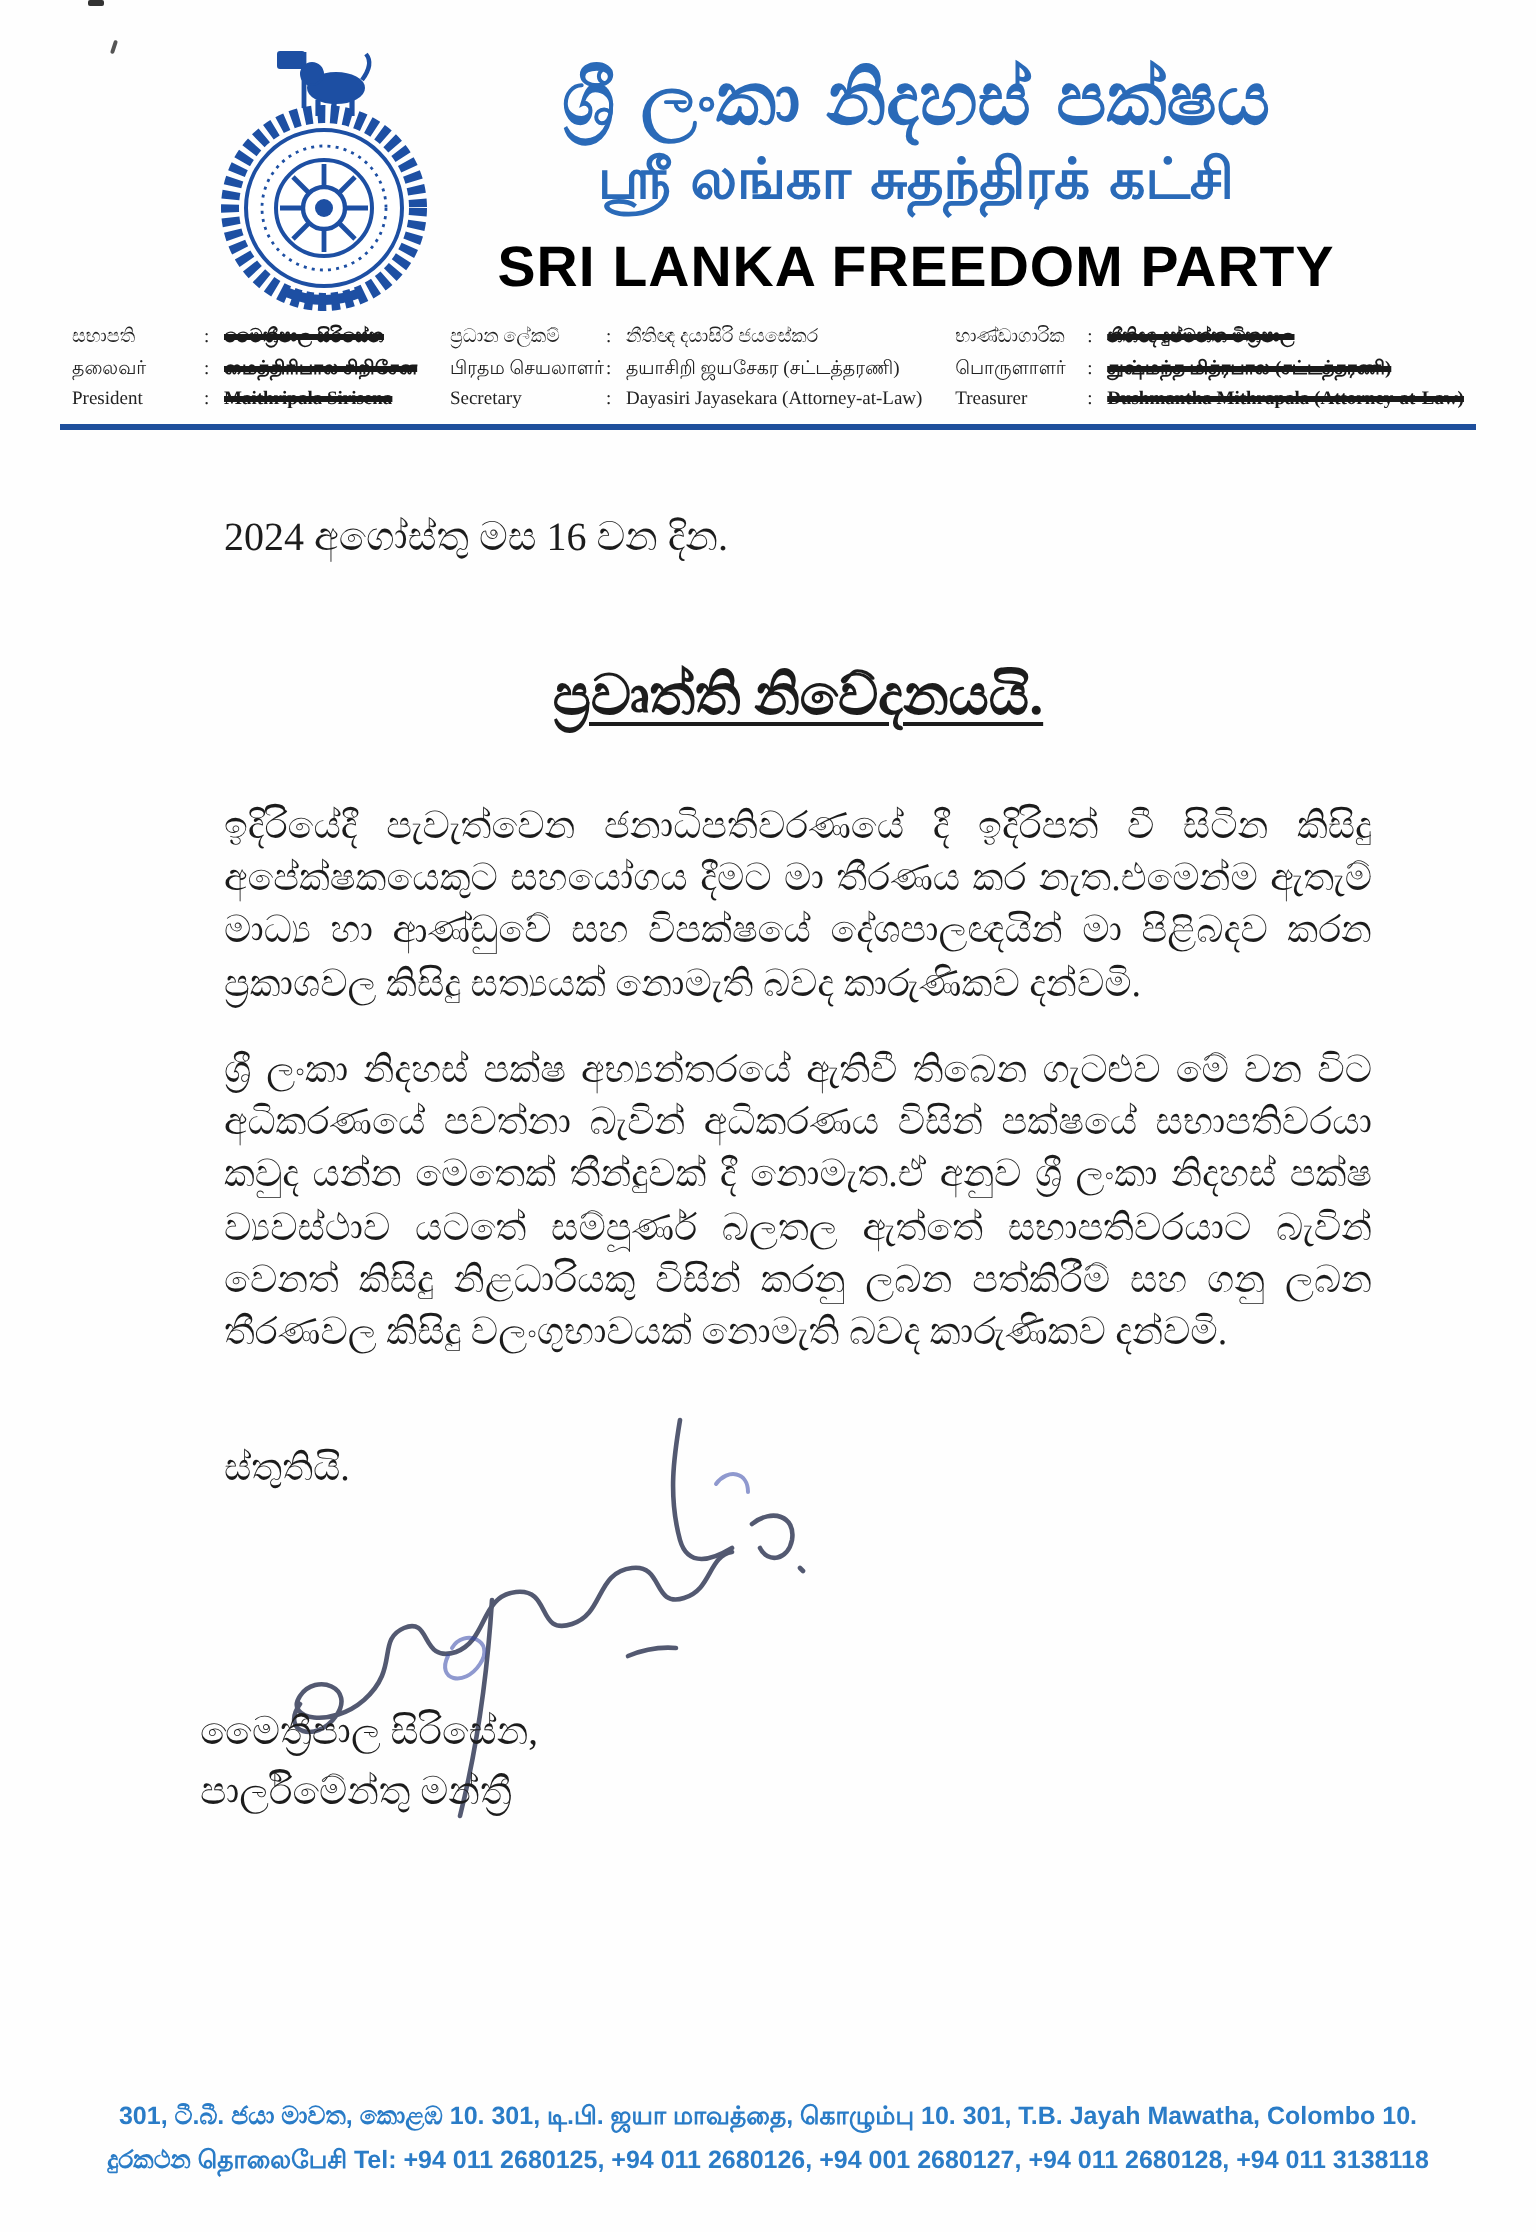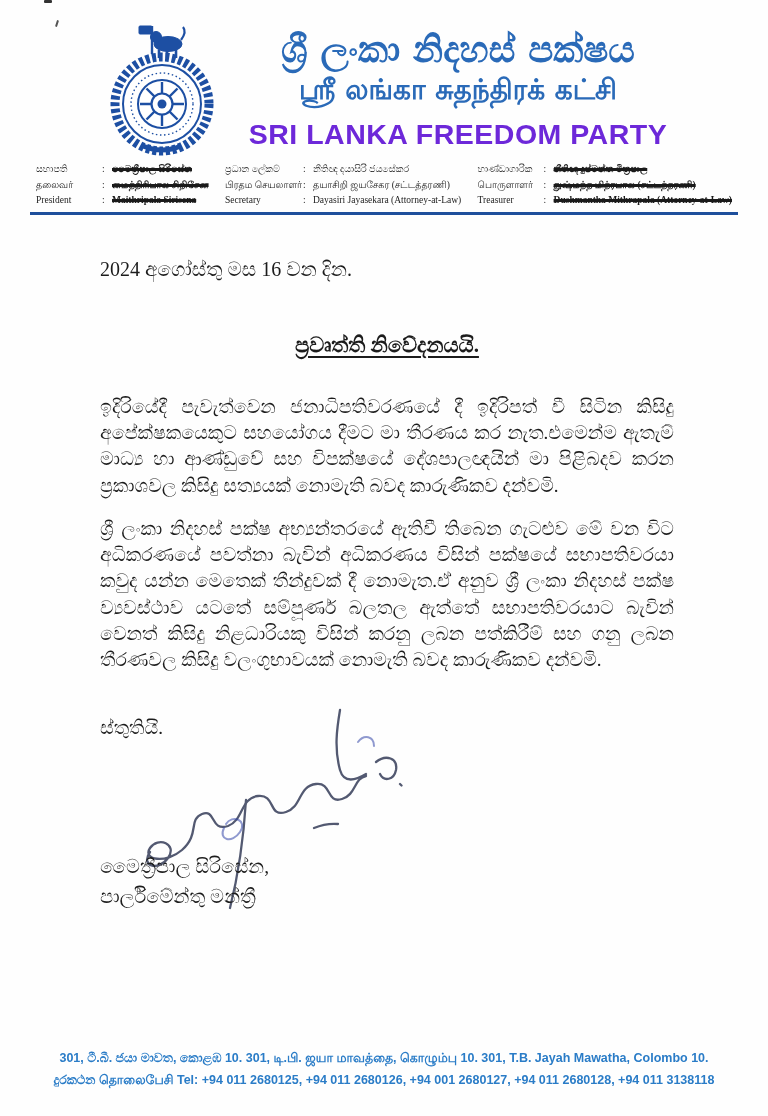--- a/index.html
+++ b/index.html
@@ -7,40 +7,40 @@
     position:relative;width:768px;height:1116px;margin:0 auto;
     background:#fefefe;overflow:hidden;
     font-family:"Liberation Serif","DejaVu Serif",serif;color:#1c1c1c;
   }
   
   .header{position:absolute;top:24px;left:0;width:768px;display:flex;justify-content:center;align-items:center;gap:26px;}
   .logo{width:122px;height:132px;flex:0 0 auto;}
   .brand{display:flex;flex-direction:column;align-items:center;line-height:1.12;text-align:center;}
   .brand .si{font-family:"DejaVu Sans","Liberation Sans",sans-serif;font-weight:bold;font-size:37px;color:#2a6ab8;}
   .brand .ta{font-family:"DejaVu Sans","Liberation Sans",sans-serif;font-weight:bold;font-size:28px;color:#2a6ab8;margin-top:4px;}
-  .brand .en{font-family:"Liberation Sans","DejaVu Sans",sans-serif;font-weight:bold;font-size:28.5px;color:#6d28d9;letter-spacing:.5px;margin-top:14px;}
+  .brand .en{font-family:"Liberation Sans","DejaVu Sans",sans-serif;font-weight:bold;font-size:28.5px;color:#000000;letter-spacing:.5px;margin-top:14px;}
   
   .officers{
     position:absolute;top:162px;left:36px;width:696px;
     display:flex;justify-content:space-between;
     font-family:"Liberation Serif","DejaVu Serif",serif;font-size:9.5px;color:#222;
   }
   .off-col{display:flex;flex-direction:column;gap:1px;font-family:Liberation Serif, serif;}
   .off-row{display:flex;line-height:1.55;}
   .off-row .lbl{width:66px;flex:0 0 auto;}
   .off-col.mid .lbl{width:78px;}
   .off-row .colon{width:10px;flex:0 0 auto;}
   .off-row .val{white-space:nowrap;}
   .struck{font-weight:bold;text-decoration:line-through;text-decoration-thickness:2.5px;color:#1a1a1a;}
   .rule{position:absolute;top:212px;left:30px;width:708px;border-top:3px solid #1e4f9c;}
   
-  .body-block{position:absolute;left:100px;top:258px;width:574px;}
+  .body-block{position:absolute;left:112px;top:258px;width:574px;}
   .date-line{font-size:20px;margin:0 0 0 0;}
   .title-line{
-    text-align:center;font-size:21px;font-weight:bold;margin-top:52px;
+    text-align:center;font-size:28px;font-weight:bold;margin-top:52px;
   }
   .title-line span{text-decoration:underline;text-underline-offset:4px;text-decoration-thickness:2px;}
   .para{font-size:19px;line-height:1.38;text-align:justify;margin-top:36px;}
   .para.second{margin-top:17px;}
   .closing{font-size:19px;margin-top:44px;}
   .signatory{position:absolute;left:100px;top:852px;font-size:19.5px;line-height:1.55;}
   .signature{position:absolute;left:128px;top:700px;width:300px;height:215px;}
   
   .footer{
     position:absolute;left:0;bottom:24px;width:768px;text-align:center;

